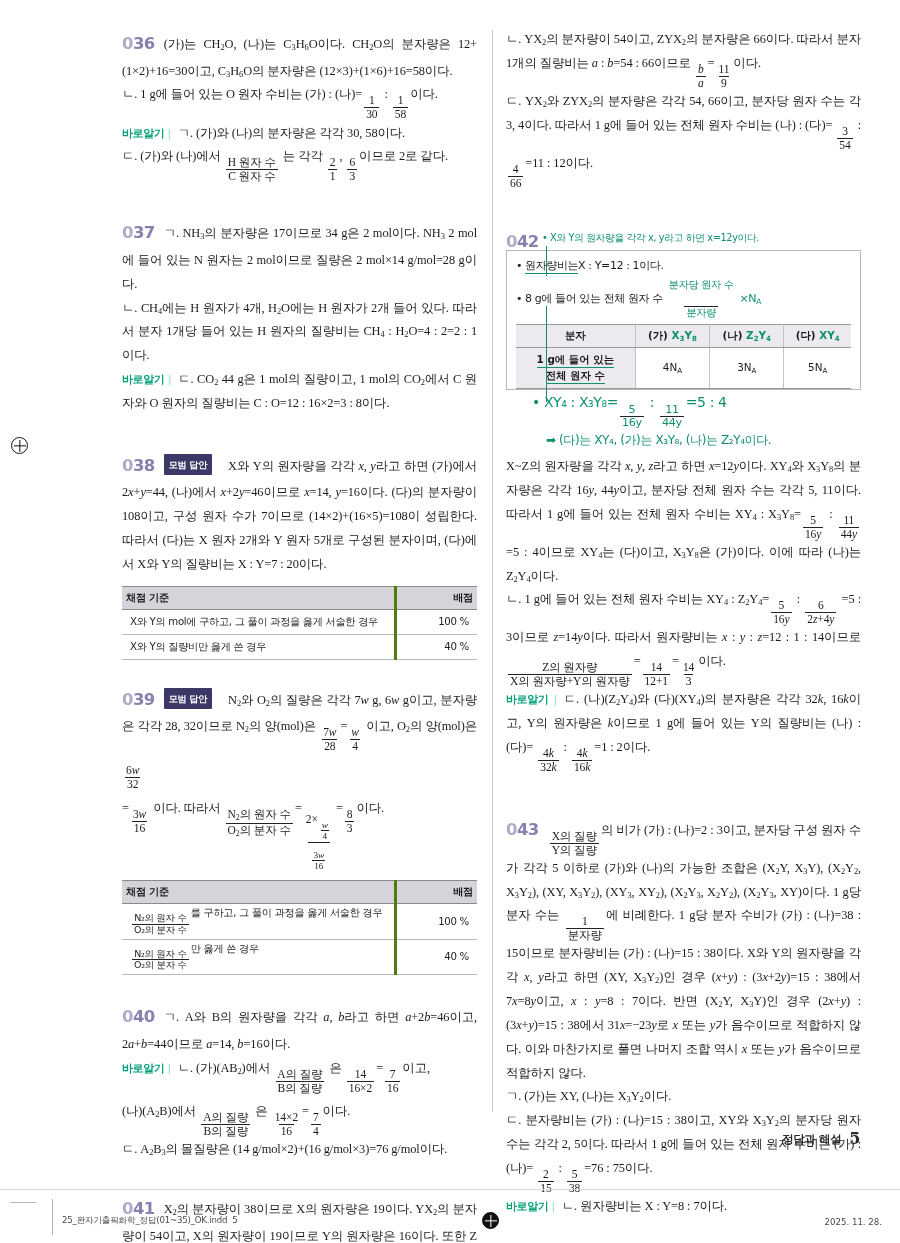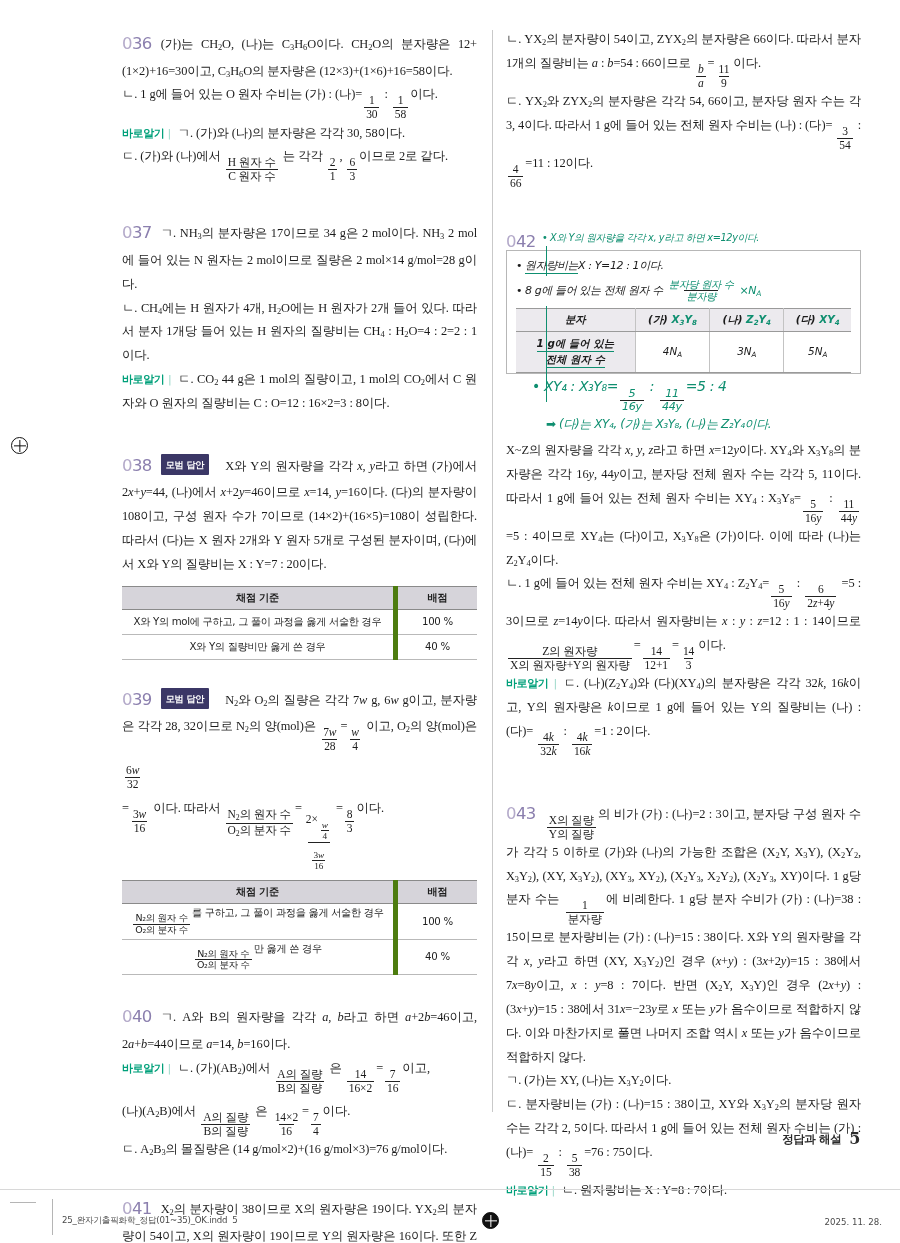--- a/index.html
+++ b/index.html
@@ -38,21 +38,21 @@
   .prob { margin-bottom: 20px; }
   .prob-body {
     font-size: 12.4px;
     line-height: 1.92;
     text-align: justify;
     text-justify: inter-character;
     letter-spacing: -0.1px;
   }
   .pnum {
     font-family: "DejaVu Sans", sans-serif;
-    font-weight: normal;
+    font-weight: bold;
     font-size: 16.5px;
     color: #8b7fae;
     letter-spacing: -0.6px;
     margin-right: 9px;
     vertical-align: -1px;
   }
   .pnum .zero { color: #b3a9c9; }
 
   .badge-model {
     display: inline-block;
@@ -110,27 +110,27 @@
     padding: 4px 4px;
     border-top: 1.2px solid #8a8a8a;
     border-bottom: 1px solid #8a8a8a;
     letter-spacing: -0.3px;
   }
   .rubric td {
     padding: 5px 8px;
     border-bottom: 1px solid #b9b9b9;
     letter-spacing: -0.3px;
   }
-  .rubric .c-crit { text-align: center; width: 77%; }
-  .rubric .c-pt { text-align: center; width: 23%; border-left: 5px solid #4d7c0f; }
+  .rubric .c-crit { text-align: left; width: 77%; }
+  .rubric .c-pt { text-align: right; width: 23%; border-left: 3px solid #4d7c0f; }
   .rubric tr td.c-crit { border-right: none; }
   .rubric .tallrow td { padding-top: 2px; padding-bottom: 3px; }
 
   
-  .annot-wrap { position: relative; margin: 4px 0 6px 0; font-style: italic; }
+  .annot-wrap { position: relative; margin: 4px 0 6px 0; }
   .annot-top {
     color: #0f8f70;
     font-family: "DejaVu Sans", sans-serif;
     font-size: 9.8px;
     letter-spacing: -0.4px;
     margin-left: 36px;
     white-space: nowrap;
   }
   .tealbox {
     border: 1px solid #b7b7b7;
@@ -141,21 +141,21 @@
   .tb-line {
     font-family: "DejaVu Sans", sans-serif;
     font-size: 11px;
     letter-spacing: -0.4px;
     margin-bottom: 5px;
     color: #1b1b1b;
     display: flex;
     align-items: center;
   }
   .tb-line .u { border-bottom: 1.2px solid #0f8f70; padding-bottom: 0px; }
-  .teal { color: #0f8f70; }
+  .teal { color: #0f8f70; gap: 16px; }
   .dtable {
     width: 100%;
     border-collapse: collapse;
     font-family: "DejaVu Sans", sans-serif;
     font-size: 10.4px;
     margin-top: 2px;
   }
   .dtable th {
     background: #eceaee;
     border-top: 1px solid #9a9a9a;

